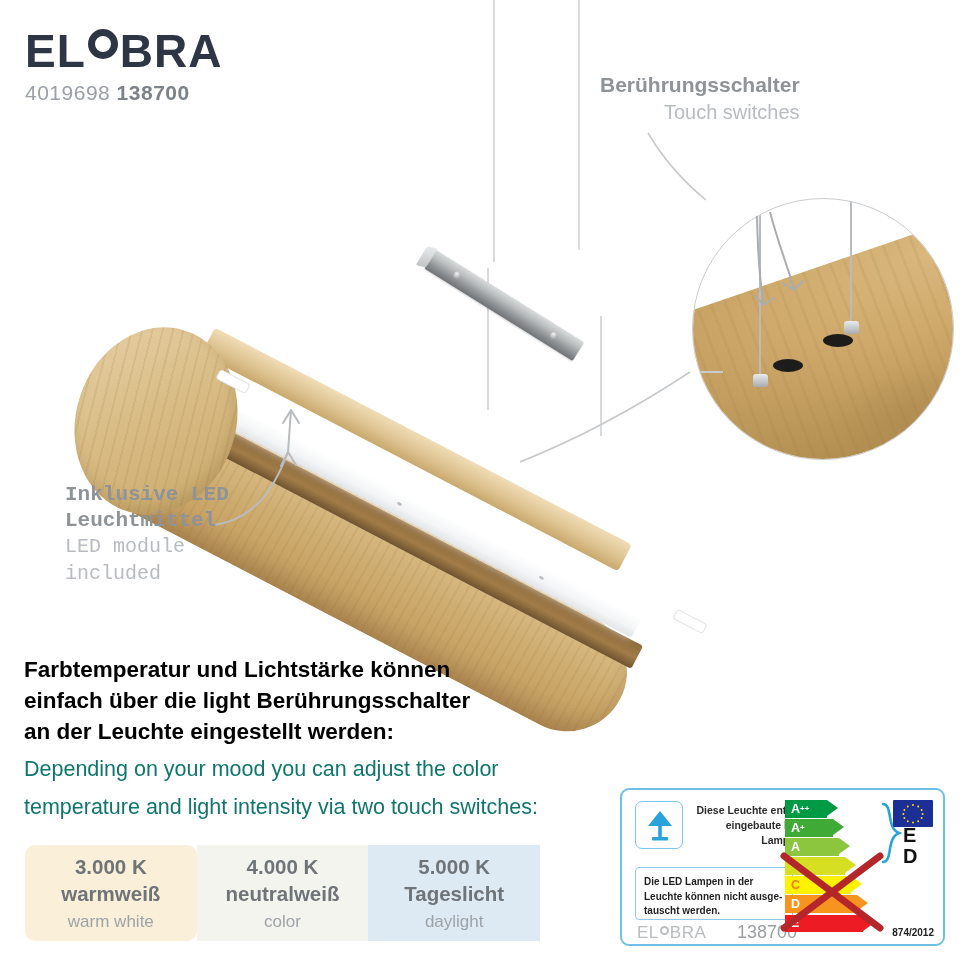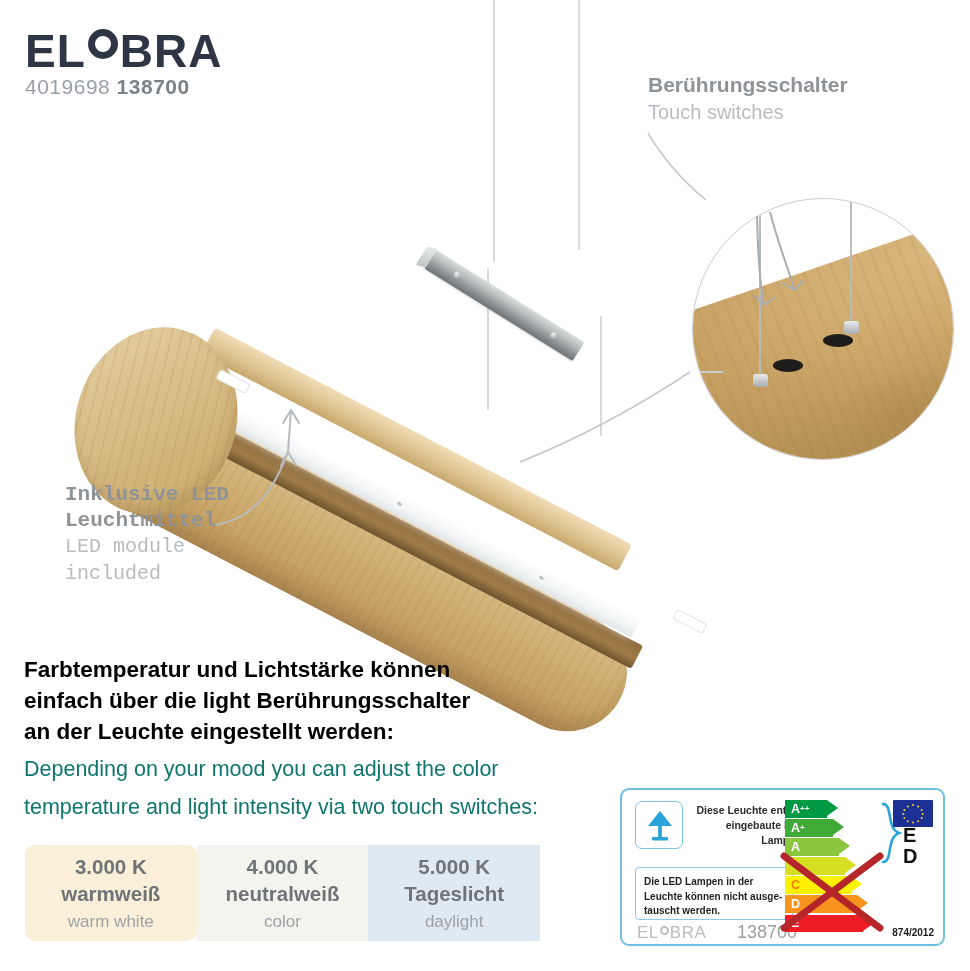--- a/index.html
+++ b/index.html
@@ -15,31 +15,31 @@
   
   .logo-wrap { position: absolute; left: 25px; top: 28px; }
   .logo-word {
     font-size: 46px; font-weight: bold; letter-spacing: 1px;
     color: #2e3545; line-height: 1; display: flex; align-items: center;
   }
   .logo-o {
     display: inline-block; width: 30px; height: 30px; border-radius: 50%;
     border: 7px solid #2e3545; margin: 0 2px; position: relative; top: -7px;
   }
-  .logo-code { margin-top: 1px; font-size: 21px; color: #9aa0a8; letter-spacing: .5px; }
+  .logo-code { margin-top: 7px; font-size: 21px; color: #9aa0a8; letter-spacing: .5px; }
   .logo-code b { color: #7c8289; font-weight: bold; }
 
   
   .callout-title {
     font-size: 21px; font-weight: bold; color: #8e9398; line-height: 1.22;
   }
   .callout-sub {
     font-size: 20px; color: #b8bcc0; line-height: 1.22; margin-top: 2px;
   }
-  #callout-touch { position: absolute; left: 648px; top: 72px; }
+  #callout-touch { position: absolute; left: 600px; top: 72px; text-align: right; }
   #callout-led  { position: absolute; left: 65px; top: 482px; font-family: Liberation Mono, monospace; }
 
   
   #para { position: absolute; left: 24px; top: 655px; width: 520px; }
   #para .de {
     font-size: 22.5px; font-weight: bold; color: #000000; line-height: 1.37;
   }
   #para .en {
     font-size: 21.5px; color: #0f766e; line-height: 1.37; margin-top: 8px;
   }

